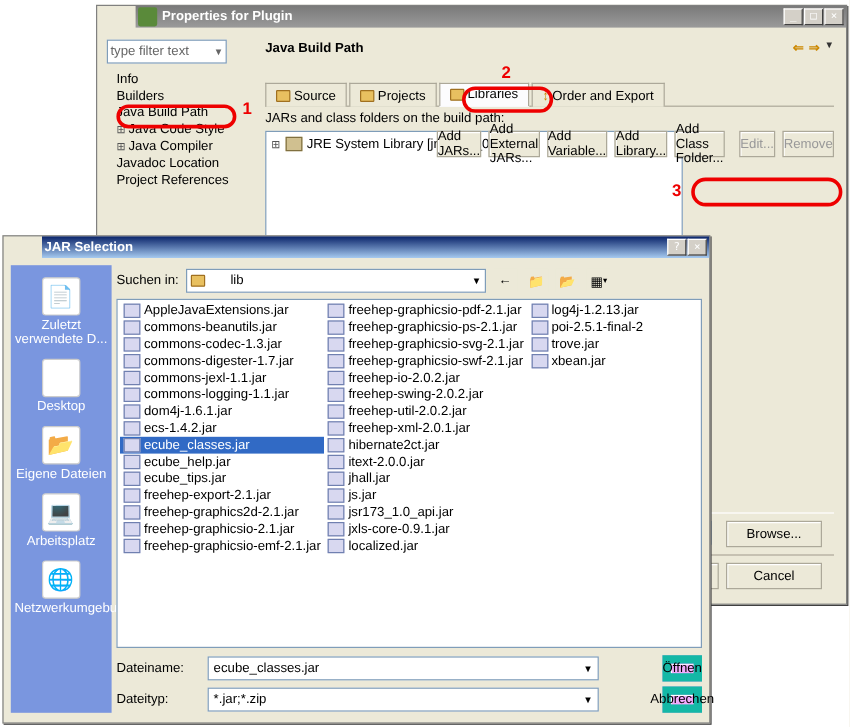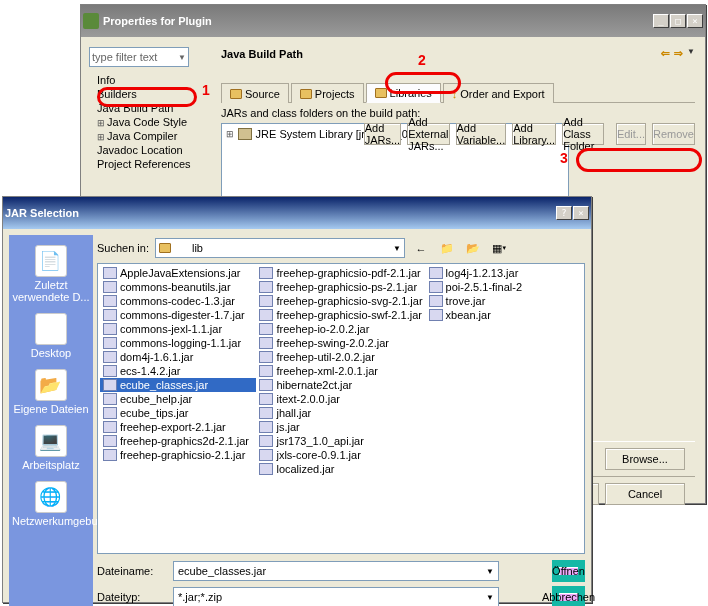--- a/index.html
+++ b/index.html
@@ -1,18 +1,18 @@
 <!DOCTYPE html>
 <html><head>
 <meta charset="utf-8">
 <style>
   * { box-sizing: border-box; font-family: Tahoma, sans-serif; font-size: 11px; }
   body { margin: 0; background: #fff; width: 708px; height: 606px; position: relative; overflow: hidden; }
   .win { position: absolute; background: #ece9d8; border: 1px solid #808080; box-shadow: 1px 1px 0 #404040; }
-  .titlebar { height: 32px; background: linear-gradient(#7a7a7a,#9a9a9a); color: #fff; display: flex; align-items: center; padding: 0 2px; }
+  .titlebar { height: 18px; background: linear-gradient(#7a7a7a,#9a9a9a); color: #fff; display: flex; align-items: center; padding: 0 2px; margin-left: 32px; }
   .titlebar .ticon { width: 16px; height: 16px; background: #5a8a3a; border-radius: 2px; margin-right: 4px; }
   .titlebar .ttxt { flex: 1; font-weight: bold; }
   .titlebar .wbtns { display: flex; gap: 1px; }
   .wbtn { width: 16px; height: 14px; background: #d4d0c8; border: 1px solid #fff; border-right-color:#404040; border-bottom-color:#404040; display:flex; align-items:center; justify-content:center; font-size:9px; font-family: monospace; }
   .props { left: 80px; top: 4px; width: 626px; height: 500px; }
   .props-body { display: flex; height: calc(100% - 20px); }
   .treepane { width: 130px; padding: 10px 4px 4px 8px; }
   .filter { width: 100px; height: 20px; border: 1px solid #7f9db9; background: #fff; display:flex; align-items:center; padding:0 2px; color:#666; }
   .filter .dd { margin-left:auto; font-size:8px; }
   .treepane ul { list-style:none; margin:6px 0 0 0; padding:0 0 0 8px; }
@@ -240,20 +240,24 @@
               <span>freehep-export-2.1.jar</span>
             </div>
             <div class="fitem">
               <span class="jicon"></span>
               <span>freehep-graphics2d-2.1.jar</span>
             </div>
             <div class="fitem">
               <span class="jicon"></span>
               <span>freehep-graphicsio-2.1.jar</span>
             </div>
+            <div class="fitem">
+              <span class="jicon"></span>
+              <span>freehep-graphicsio-emf-2.1.jar</span>
+            </div>
           </div>
         <div class="filecol" id="col1">
             <div class="fitem">
               <span class="jicon"></span>
               <span>freehep-graphicsio-pdf-2.1.jar</span>
             </div>
             <div class="fitem">
               <span class="jicon"></span>
               <span>freehep-graphicsio-ps-2.1.jar</span>
             </div>

